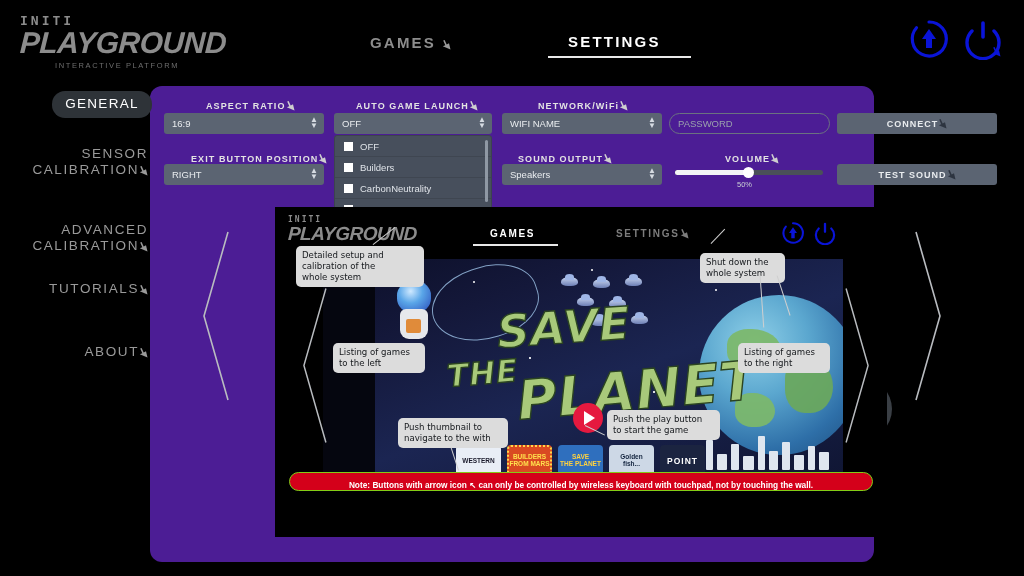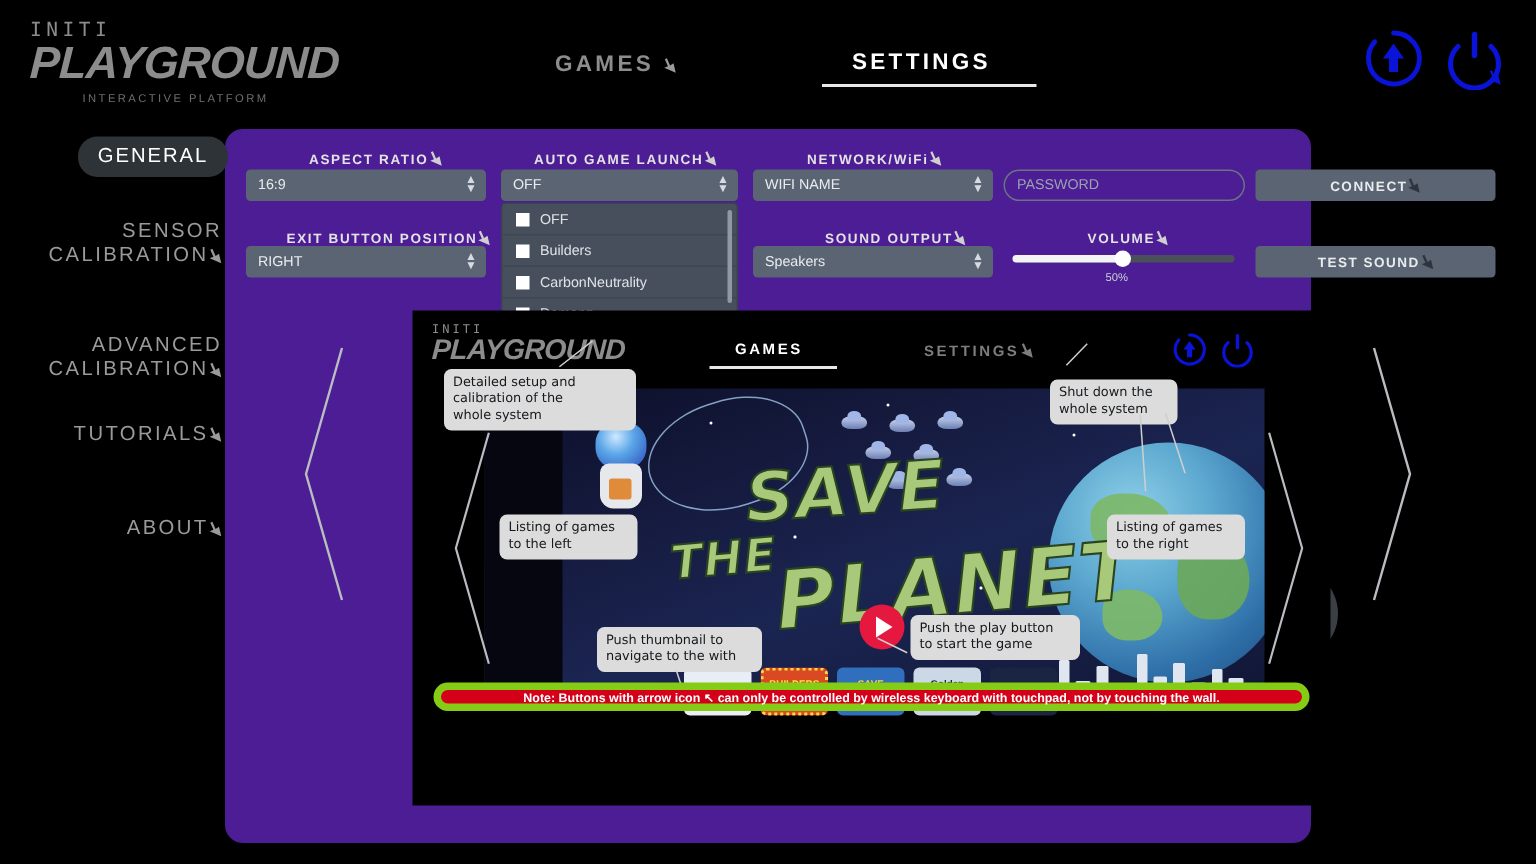--- a/index.html
+++ b/index.html
@@ -8,21 +8,21 @@
     background: #000;
     font-family: "Liberation Sans", sans-serif;
     overflow: hidden;
   }
   #root { position: relative; width: 1024px; height: 576px; background: #000; }
 
   
   .topbar { position: absolute; left: 0; top: 0; width: 1024px; height: 86px; }
   .logo { position: absolute; left: 20px; top: 14px; width: 165px; }
   .logo-initi {
-    font-size: 13px; letter-spacing: 3px; font-weight: normal;
+    font-size: 13px; letter-spacing: 3px; font-weight: bold;
     color: #8c8c8c; line-height: 1;
     font-family: "DejaVu Sans Mono", monospace;
   }
   .logo-main {
     font-size: 30px; font-weight: bold; font-style: italic;
     color: #8c8c8c; letter-spacing: -0.5px; line-height: 1.05;
     transform: skewX(-3deg);
   }
   .logo-sub {
     font-size: 7.5px; letter-spacing: 1.6px; color: #6e6e6e;
@@ -168,24 +168,24 @@
   .thumbs { position: absolute; left: 181px; top: 238px; width: 252px; height: 34px; display: flex; gap: 6px; }
   .thumb { width: 45px; height: 32px; border-radius: 4px; display:flex; align-items:center; justify-content:center;
            font-size: 6.5px; font-weight: bold; text-align:center; line-height: 1.05; overflow:hidden; }
   .th-western { background: #e9eef6; color: #1a1a2b; }
   .th-builders { background: #d94a22; color: #ffe14d; border: 2px dotted #ffd84a; }
   .th-save { background: #2f6fbe; color: #ffd23f; }
   .th-golden { background: #cdd8e6; color: #13243e; }
   .th-point { background: #1b2440; color: #fff; letter-spacing:1px; font-size: 8.5px; }
 
   .note-bar {
-    position: absolute; left: 14px; top: 248px; width: 584px; height: 19px;
-    background: #d4001a; border-radius: 10px; display: flex; align-items: flex-start; justify-content: center;
+    position: absolute; left: 14px; top: 265px; width: 584px; height: 19px;
+    background: #d4001a; border-radius: 10px; display: flex; align-items: flex-end; justify-content: center;
     color: #fff; font-size: 8.3px; font-weight: bold; white-space: nowrap;
-    border: 5px solid #84cc16;
+    border: 1px solid #84cc16;
   }
 
   
   .tip {
     position: absolute; background: #dcdcdc; color: #15181c; border-radius: 5px;
     font-size: 8.6px; line-height: 1.28; padding: 4px 6px; white-space: pre-line;
     font-family: "DejaVu Sans", sans-serif;
   }
   .tip-line { position: absolute; background: #cfcfcf; transform-origin: left center; height: 1.2px; }
 
@@ -345,21 +345,21 @@
       </div>
       <div class="ctrl btn" style="left:687px;top:27px;width:160px">
         <span>CONNECT</span>
           <span class="cursor-ico">
             <svg width="9" height="11" viewBox="0 0 9 11">
               <path d="M8.5,10.5 L0.8,7.2 L3.3,6.2 L1.2,1.5 L2.6,0.9 L4.7,5.6 L7.0,4.2 Z" fill="#2d3440"></path>
             </svg>
           </span>
       </div>
 
-      <div class="fld-label" style="left:400px;top:67px">
+      <div class="fld-label" style="left:368px;top:67px">
         <span>SOUND OUTPUT</span><span class="cursor-ico"><svg width="9" height="11" viewBox="0 0 9 11">
               <path d="M8.5,10.5 L0.8,7.2 L3.3,6.2 L1.2,1.5 L2.6,0.9 L4.7,5.6 L7.0,4.2 Z" fill="#cfcfcf"></path>
             </svg></span>
       </div>
       <div class="ctrl" style="left:352px;top:78px;width:160px">
         <span>Speakers</span>
         <span class="chev">▲<br>▼</span>
       </div>
 
       <div class="fld-label" style="left:575px;top:67px">

